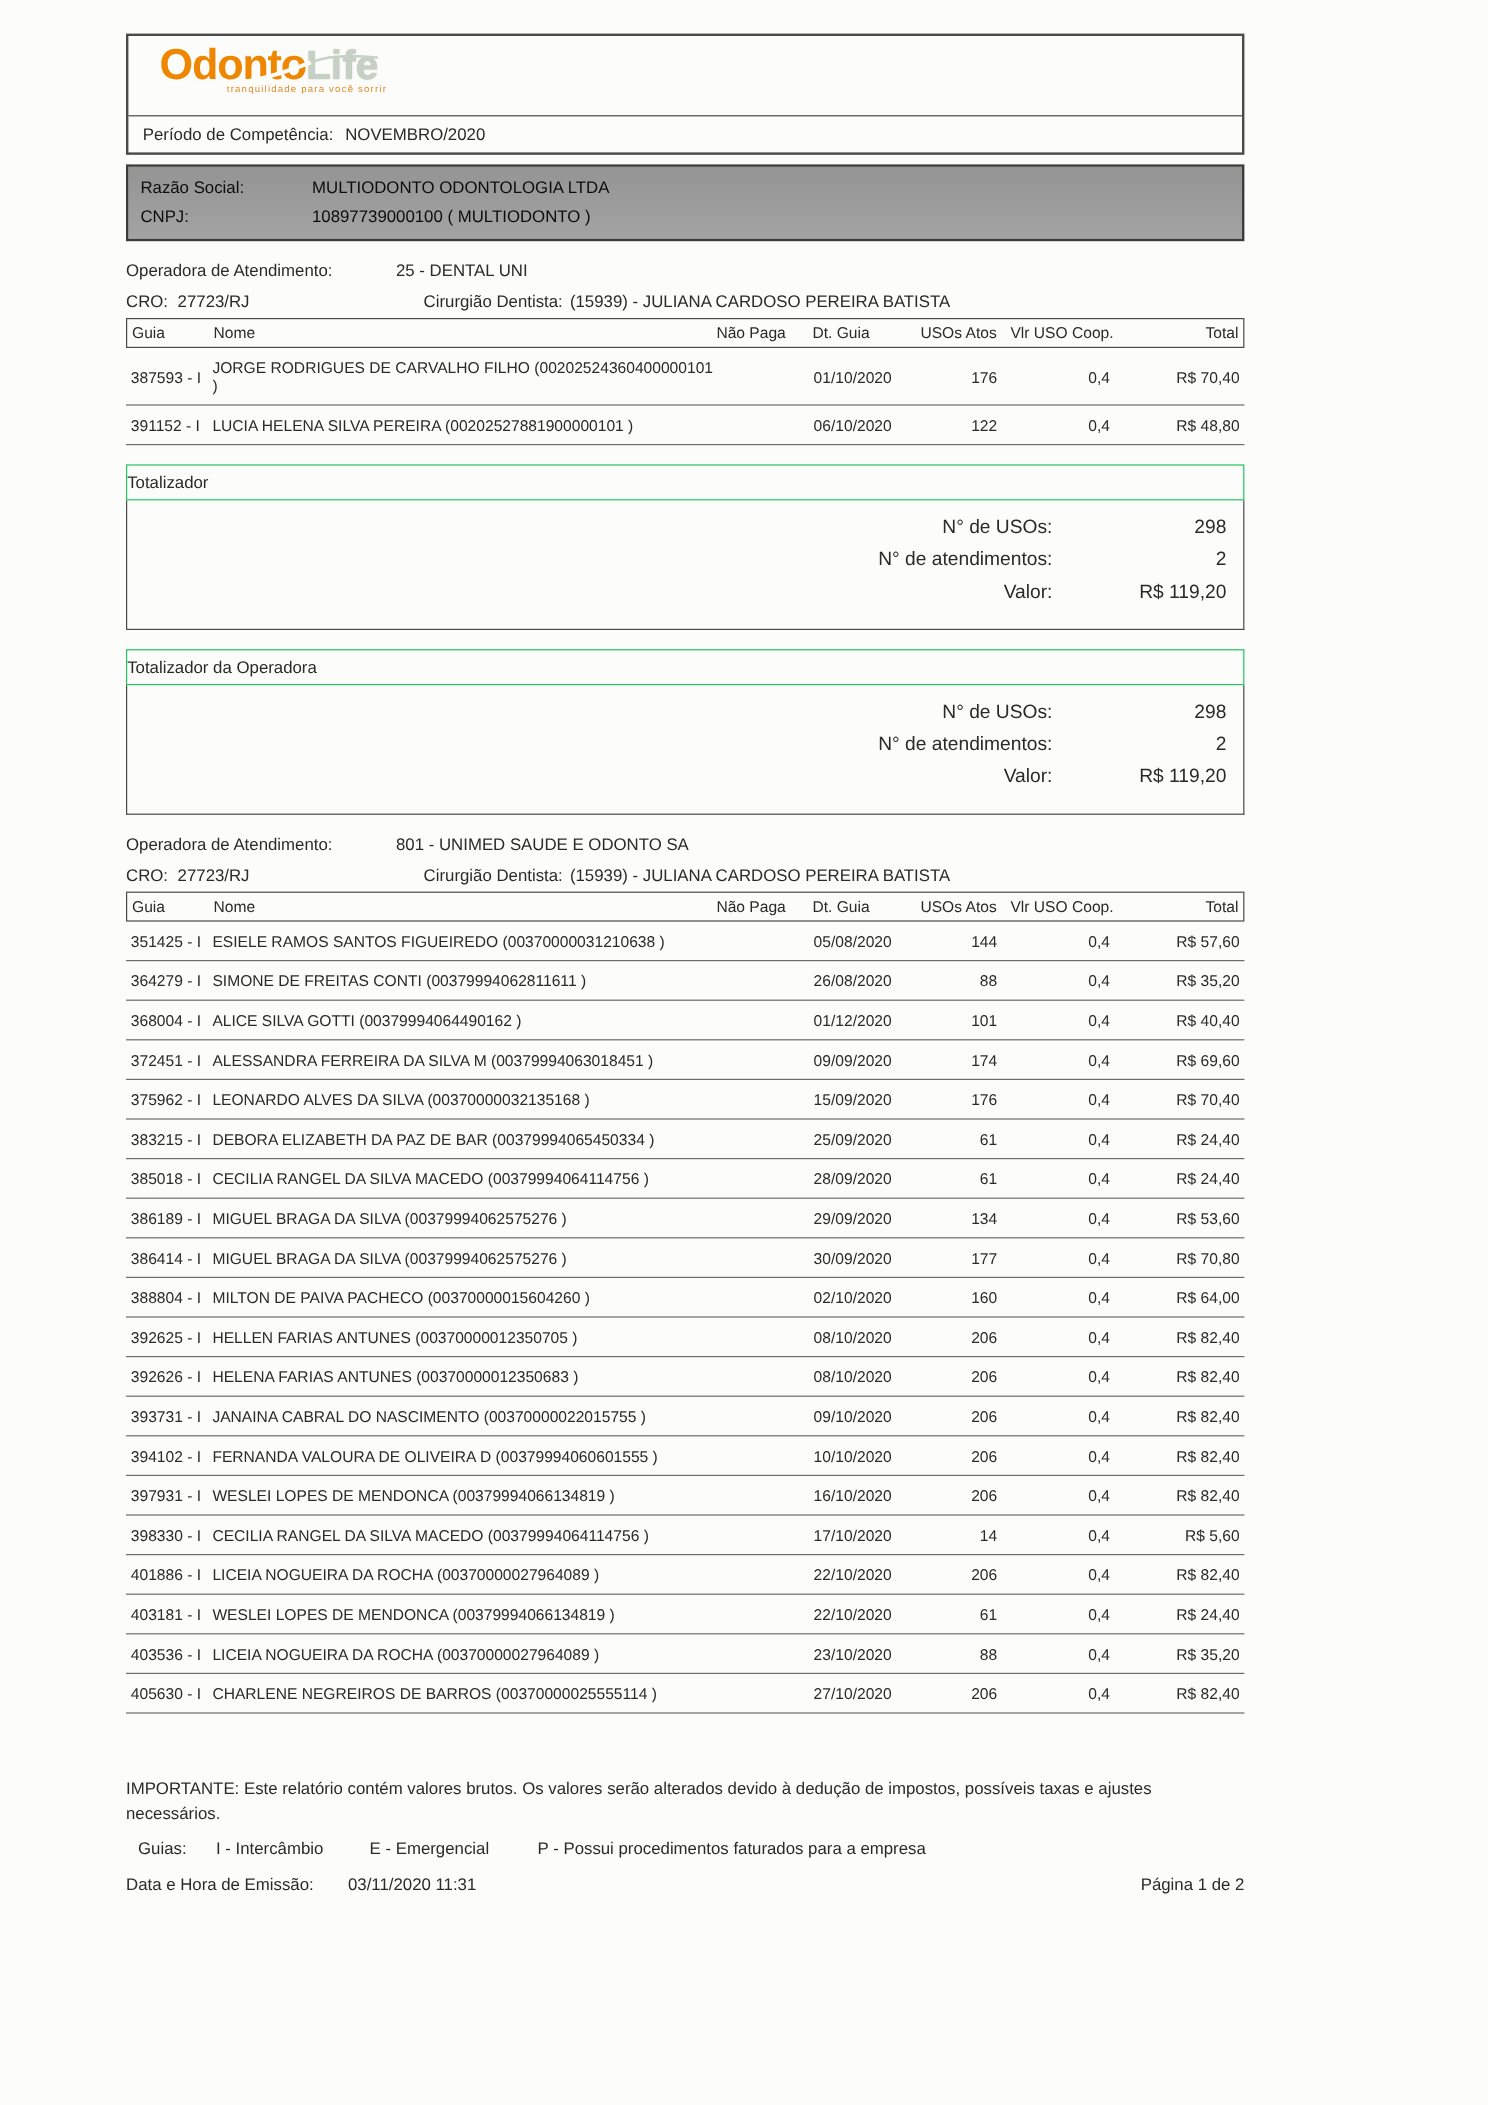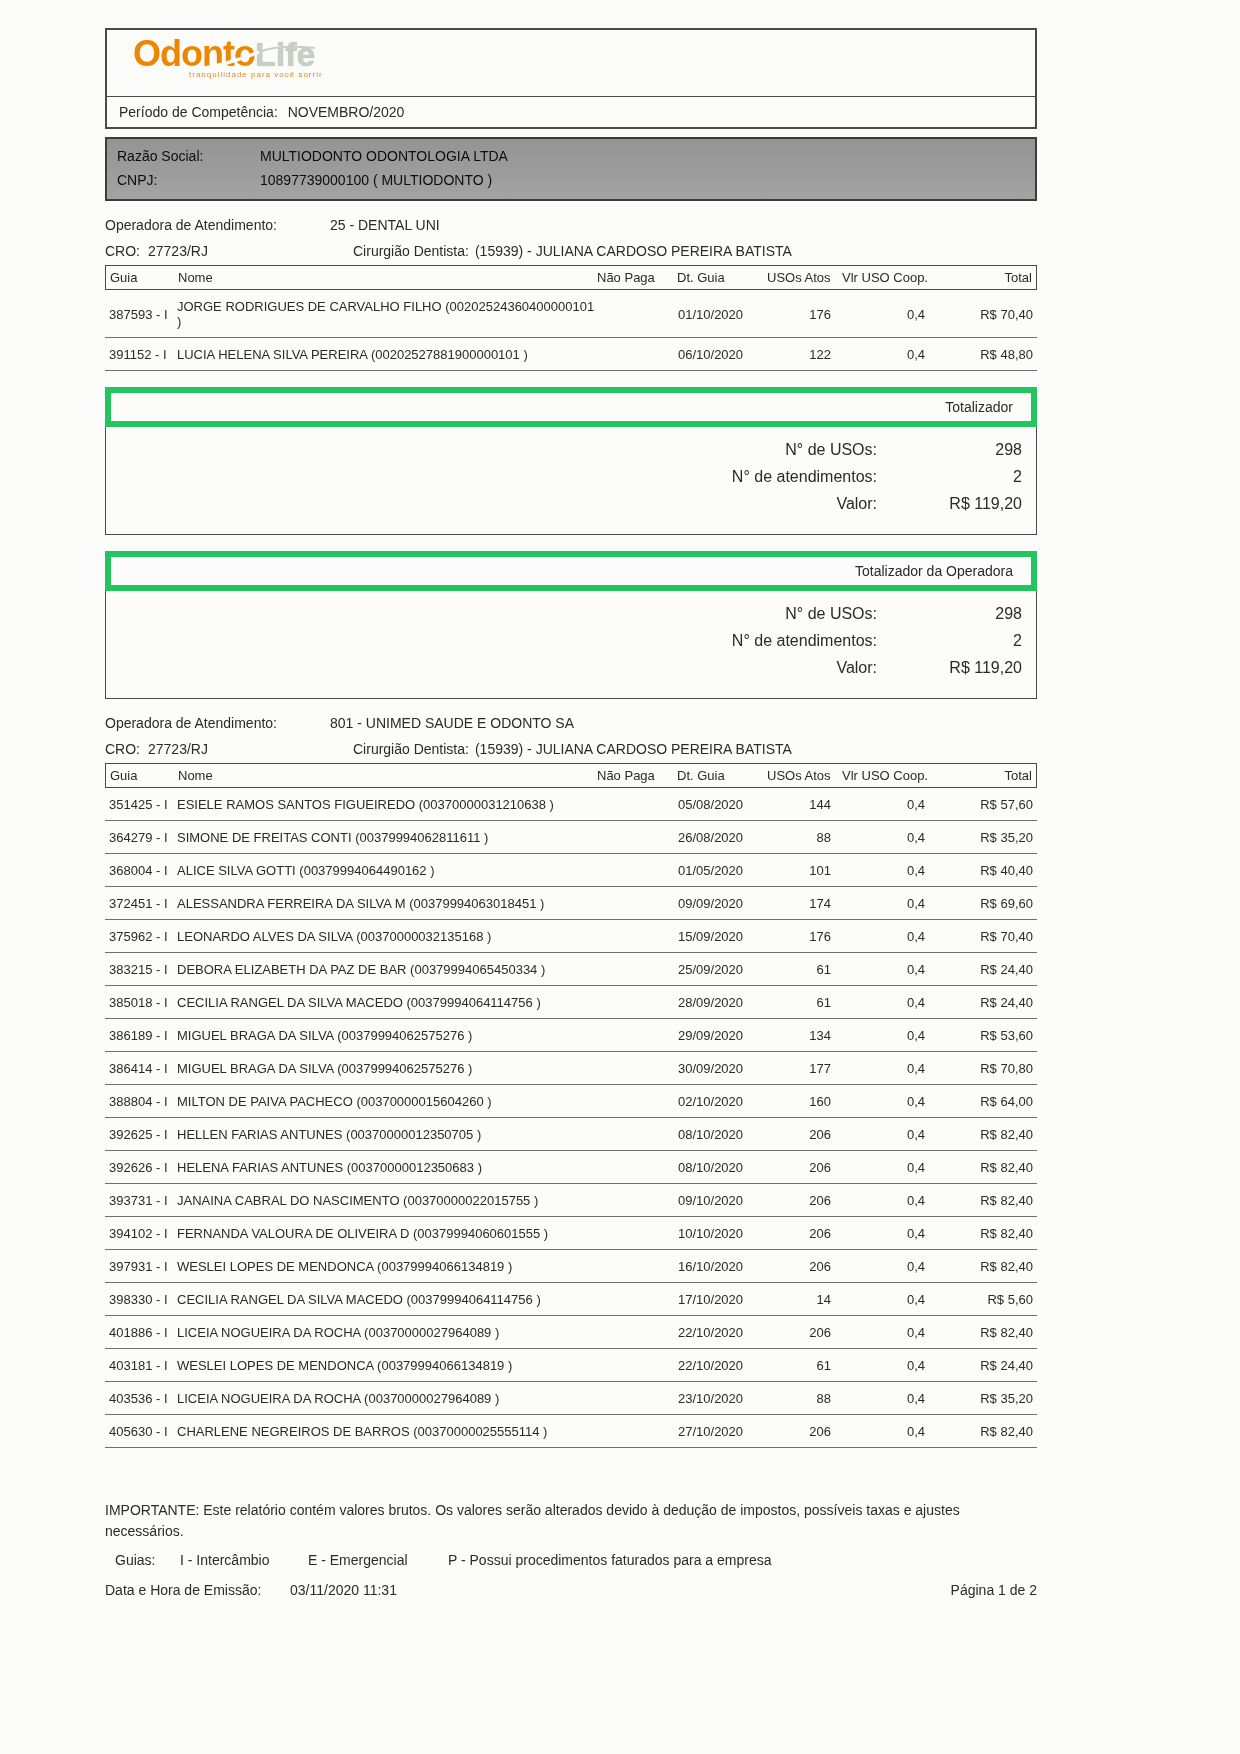--- a/index.html
+++ b/index.html
@@ -64,25 +64,24 @@
     border-bottom:1px solid #6d6d6d;
     align-items:center;
   }
   .c-usos { text-align:right; padding-right:12px; }
   .c-vlr  { text-align:right; padding-right:28px; }
   .c-total{ text-align:right; }
   .thead .c-total { text-align:right; }
 
   
   .tot-head {
-    border:6px solid #22c55e;
+    border:1px solid #22c55e;
     font-size:14px;
-    padding:6px 18px;
+    padding:6px 0;
     margin-top:16px;
-    text-align:right;
   }
   .tot-body {
     border:1px solid #4a4a4a;
     border-top:none;
     padding:14px 14px 12px 14px;
     min-height:66px;
   }
   .tot-line { display:flex; justify-content:flex-end; font-size:16px; margin-bottom:9px; }
   .tot-line .tot-value { width:145px; text-align:right; }
 
@@ -252,21 +251,21 @@
             <span>26/08/2020</span>
             <span class="c-usos">88</span>
             <span class="c-vlr">0,4</span>
             <span class="c-total">R$ 35,20</span>
           </div>
 
           <div class="trow">
             <span>368004 - I</span>
             <span>ALICE SILVA GOTTI (00379994064490162 )</span>
             <span></span>
-            <span>01/05/2020</span>
+            <span>01/12/2020</span>
             <span class="c-usos">101</span>
             <span class="c-vlr">0,4</span>
             <span class="c-total">R$ 40,40</span>
           </div>
 
           <div class="trow">
             <span>372451 - I</span>
             <span>ALESSANDRA FERREIRA DA SILVA M (00379994063018451 )</span>
             <span></span>
             <span>09/09/2020</span>

